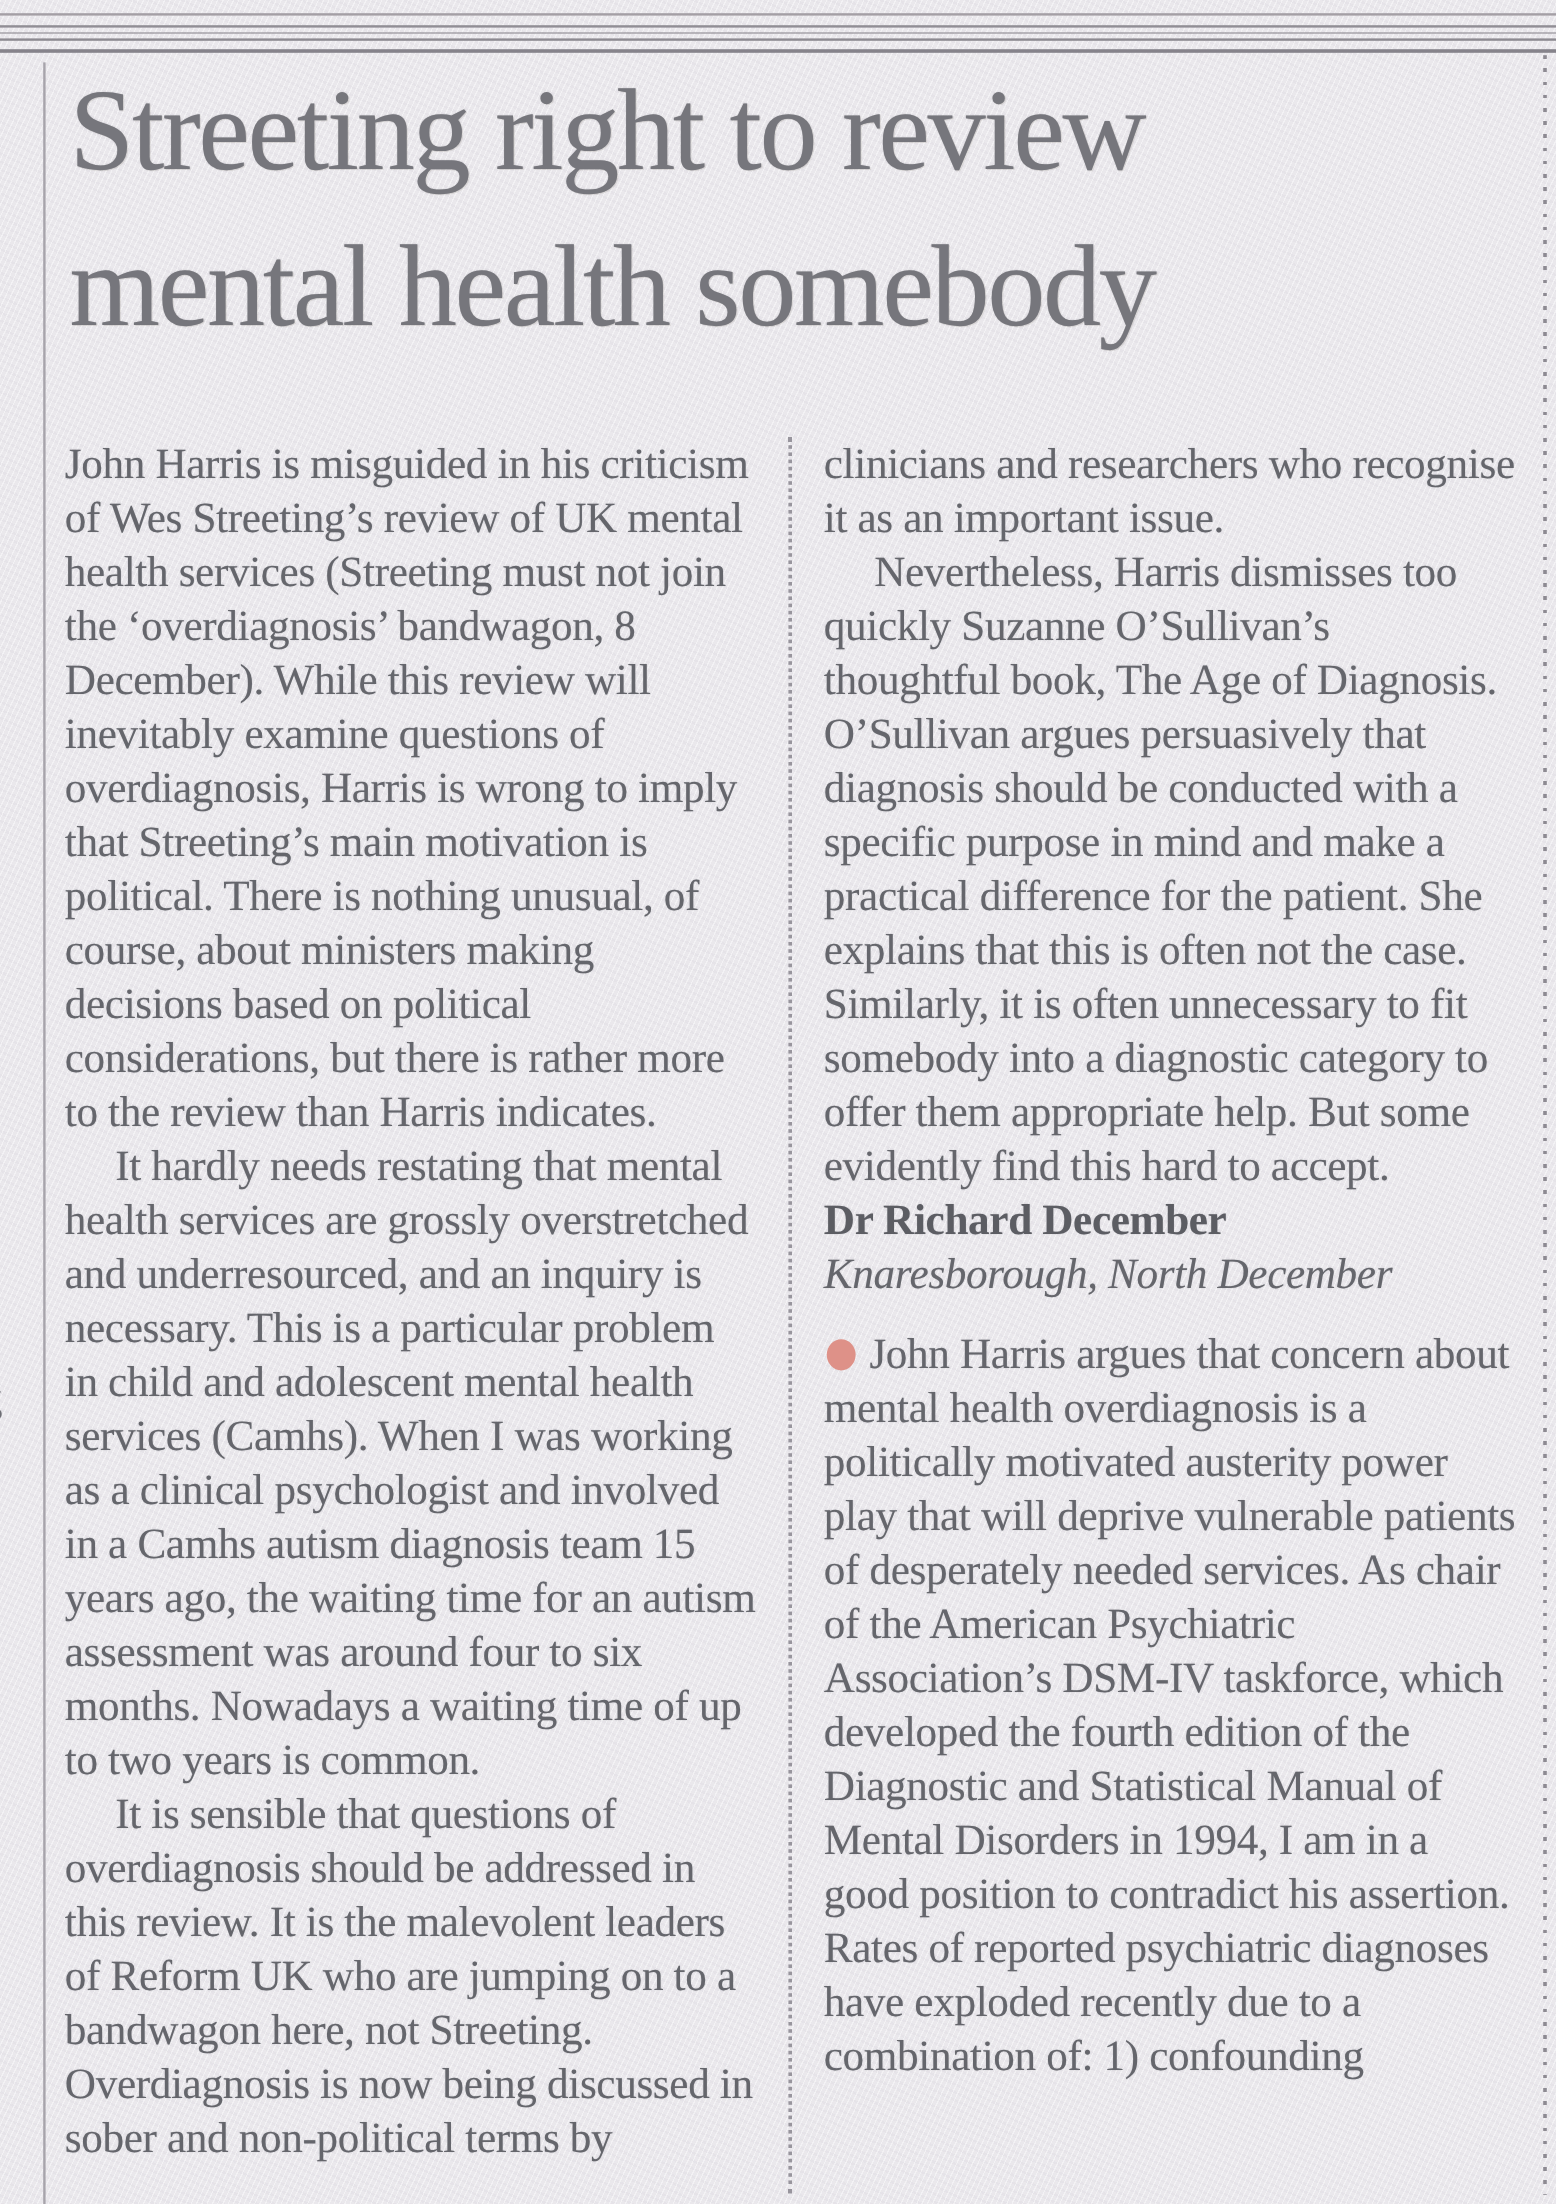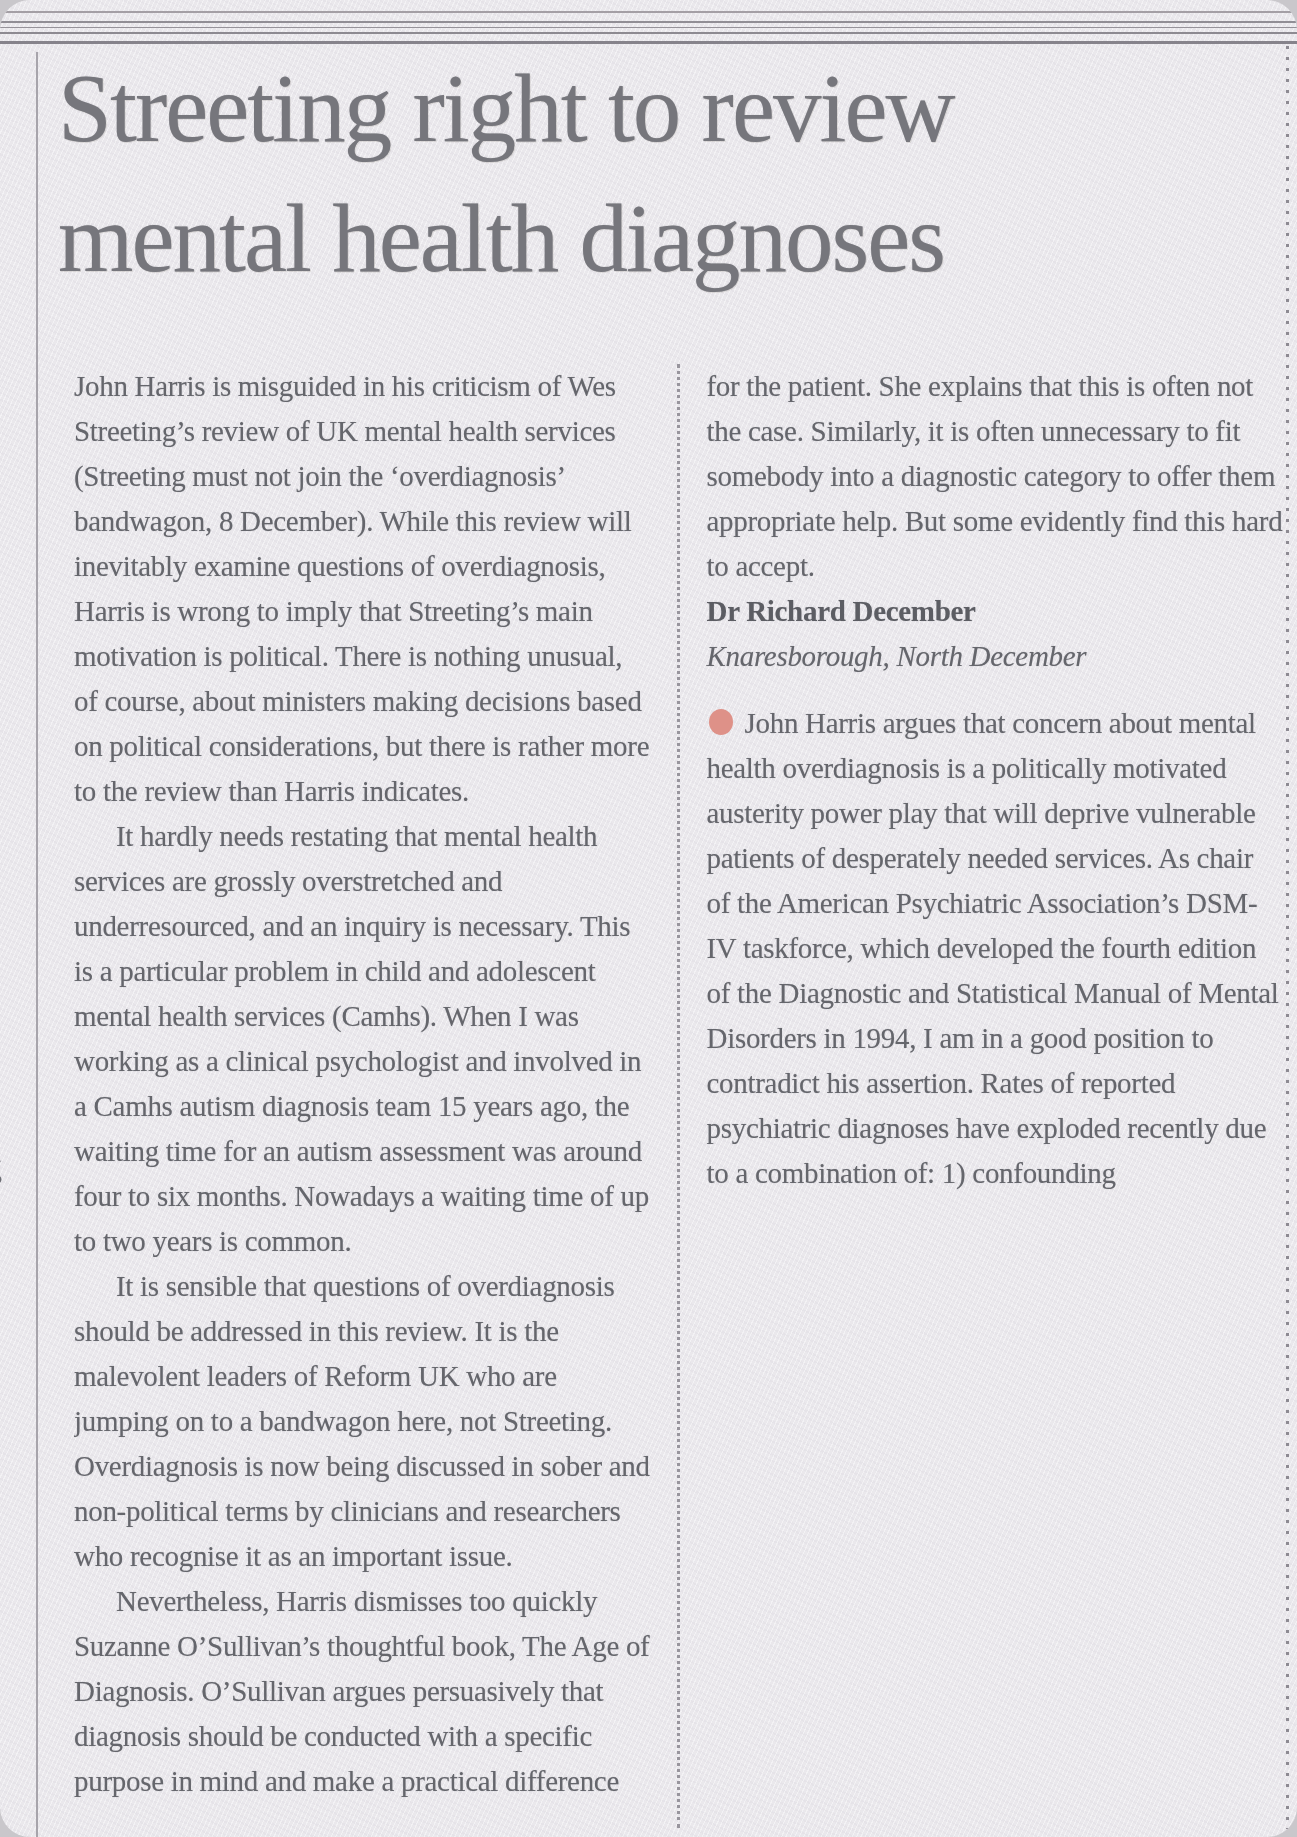--- a/index.html
+++ b/index.html
@@ -6,21 +6,20 @@
   .page{
     position:relative;
     width:1297px;height:1837px;
     margin:0 auto;
     overflow:hidden;
     background-color:#eae8ec;
     background-image:
       repeating-linear-gradient(115deg, rgba(255,255,255,.45) 0 1px, rgba(255,255,255,0) 1px 4px),
       repeating-linear-gradient(25deg, rgba(150,140,165,.05) 0 2px, rgba(0,0,0,0) 2px 6px);
     font-family:"Liberation Serif","DejaVu Serif",serif;
-    border-radius:30px;
   }
   
   .top-rules{position:absolute;left:0;right:0;top:0;height:48px;}
   .top-rules .r{position:absolute;left:0;right:0;}
   .r1{top:11px;height:2px;background:#a49fa5;}
   .r2{top:21px;height:2px;background:#918e95;}
   .r3{top:27px;height:1px;background:#969299;}
   .r4{top:32px;height:2px;background:#8d8a91;}
   .r5{top:41px;height:3px;background:#86838b;}
   
@@ -41,25 +40,25 @@
   .headline{
     position:absolute;left:58px;right:14px;top:44px;margin:0;
     font-weight:normal;color:#76767c;
     font-size:97px;line-height:130px;letter-spacing:-2px;
     text-shadow:0 0 1px rgba(110,110,118,.45), 1px 1px 0 rgba(120,115,90,.12);
     white-space:nowrap;
   }
   .headline .hl{display:block;}
   
   .body-cols{
-    position:absolute;left:74px;top:364px;width:1209px;height:1464px;
+    position:absolute;left:54px;top:364px;width:1209px;height:1464px;
     column-count:2;column-gap:56px;column-fill:auto;
     column-rule:3px dotted #98959d;
     overflow:hidden;
-    font-size:29px;line-height:45px;letter-spacing:-.3px;
+    font-size:36px;line-height:45px;letter-spacing:-.3px;
     color:#65666c;
     text-shadow:0 0 1px rgba(95,96,104,.38);
   }
   .para{margin:0;}
   .para.indent{text-indent:42px;}
   .sig-name{margin:0;font-weight:bold;color:#5c5d63;}
   .sig-loc{margin:0;font-style:italic;}
   .letter + .letter{margin-top:22px;}
   .bullet{
     display:inline-block;width:24px;height:26px;border-radius:50%;
@@ -81,21 +80,21 @@
 
   <div class="left-rule"></div>
   <div class="right-dots"></div>
 
   <div class="edge-frag f1">e</div>
   <div class="edge-frag f2">-</div>
   <div class="edge-frag f3">g</div>
 
   <h1 class="headline">
     <span class="hl">Streeting right to review</span>
-    <span class="hl">mental health diagnoses</span>
+    <span class="hl">mental health somebody</span>
   </h1>
 
   <div class="body-cols" id="letters-container">
       <div class="letter">
         <p class="para">John Harris is misguided in his criticism of Wes Streeting’s review of UK mental health services (Streeting must not join the ‘overdiagnosis’ bandwagon, 8 December). While this review will inevitably examine questions of overdiagnosis, Harris is wrong to imply that Streeting’s main motivation is political. There is nothing unusual, of course, about ministers making decisions based on political considerations, but there is rather more to the review than Harris indicates.</p>
         <p class="para indent">It hardly needs restating that mental health services are grossly overstretched and underresourced, and an inquiry is necessary. This is a particular problem in child and adolescent mental health services (Camhs). When I was working as a clinical psychologist and involved in a Camhs autism diagnosis team 15 years ago, the waiting time for an autism assessment was around four to six months. Nowadays a waiting time of up to two years is common.</p>
         <p class="para indent">It is sensible that questions of overdiagnosis should be addressed in this review. It is the malevolent leaders of Reform UK who are jumping on to a bandwagon here, not Streeting. Overdiagnosis is now being discussed in sober and non-political terms by clinicians and researchers who recognise it as an important issue.</p>
         <p class="para indent">Nevertheless, Harris dismisses too quickly Suzanne O’Sullivan’s thoughtful book, The Age of Diagnosis. O’Sullivan argues persuasively that diagnosis should be conducted with a specific purpose in mind and make a practical difference for the patient. She explains that this is often not the case. Similarly, it is often unnecessary to fit somebody into a diagnostic category to offer them appropriate help. But some evidently find this hard to accept.</p>
         <p class="sig-name">Dr Richard December</p>
         <p class="sig-loc">Knaresborough, North December</p>

